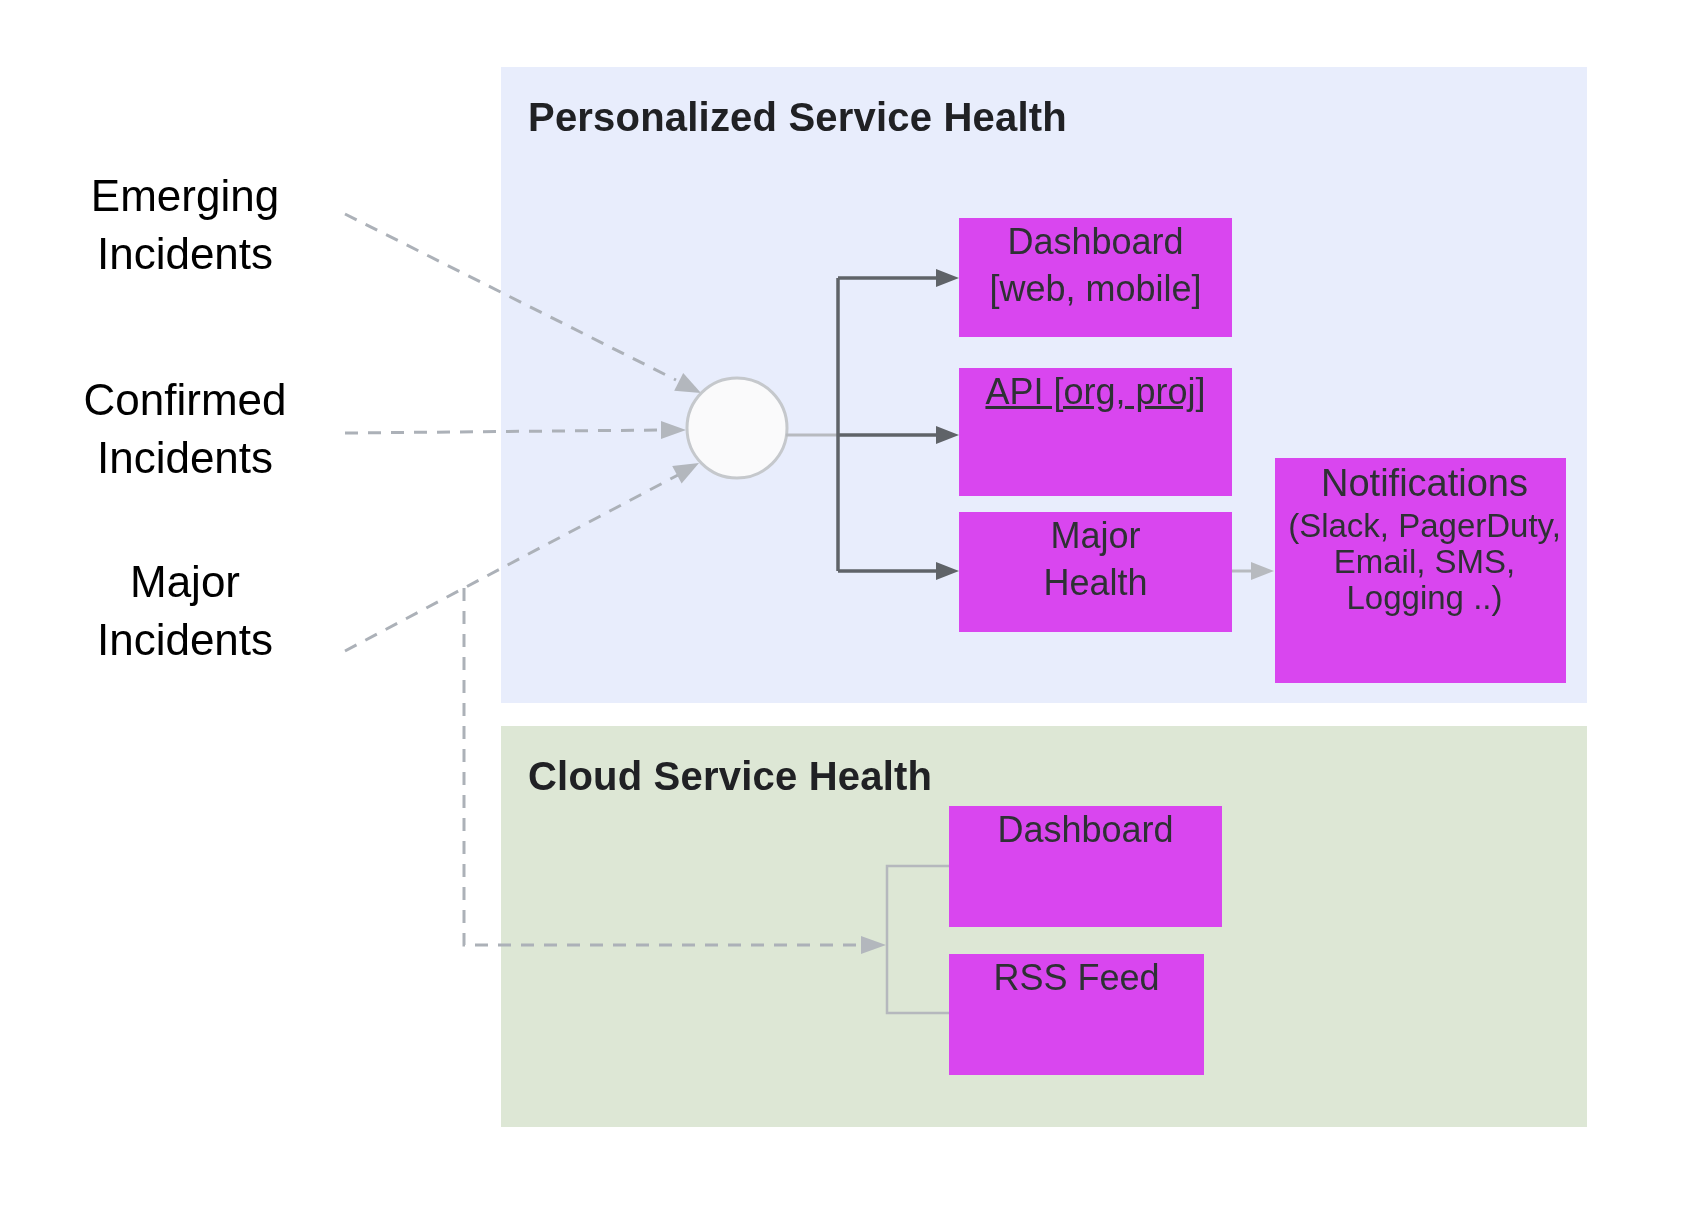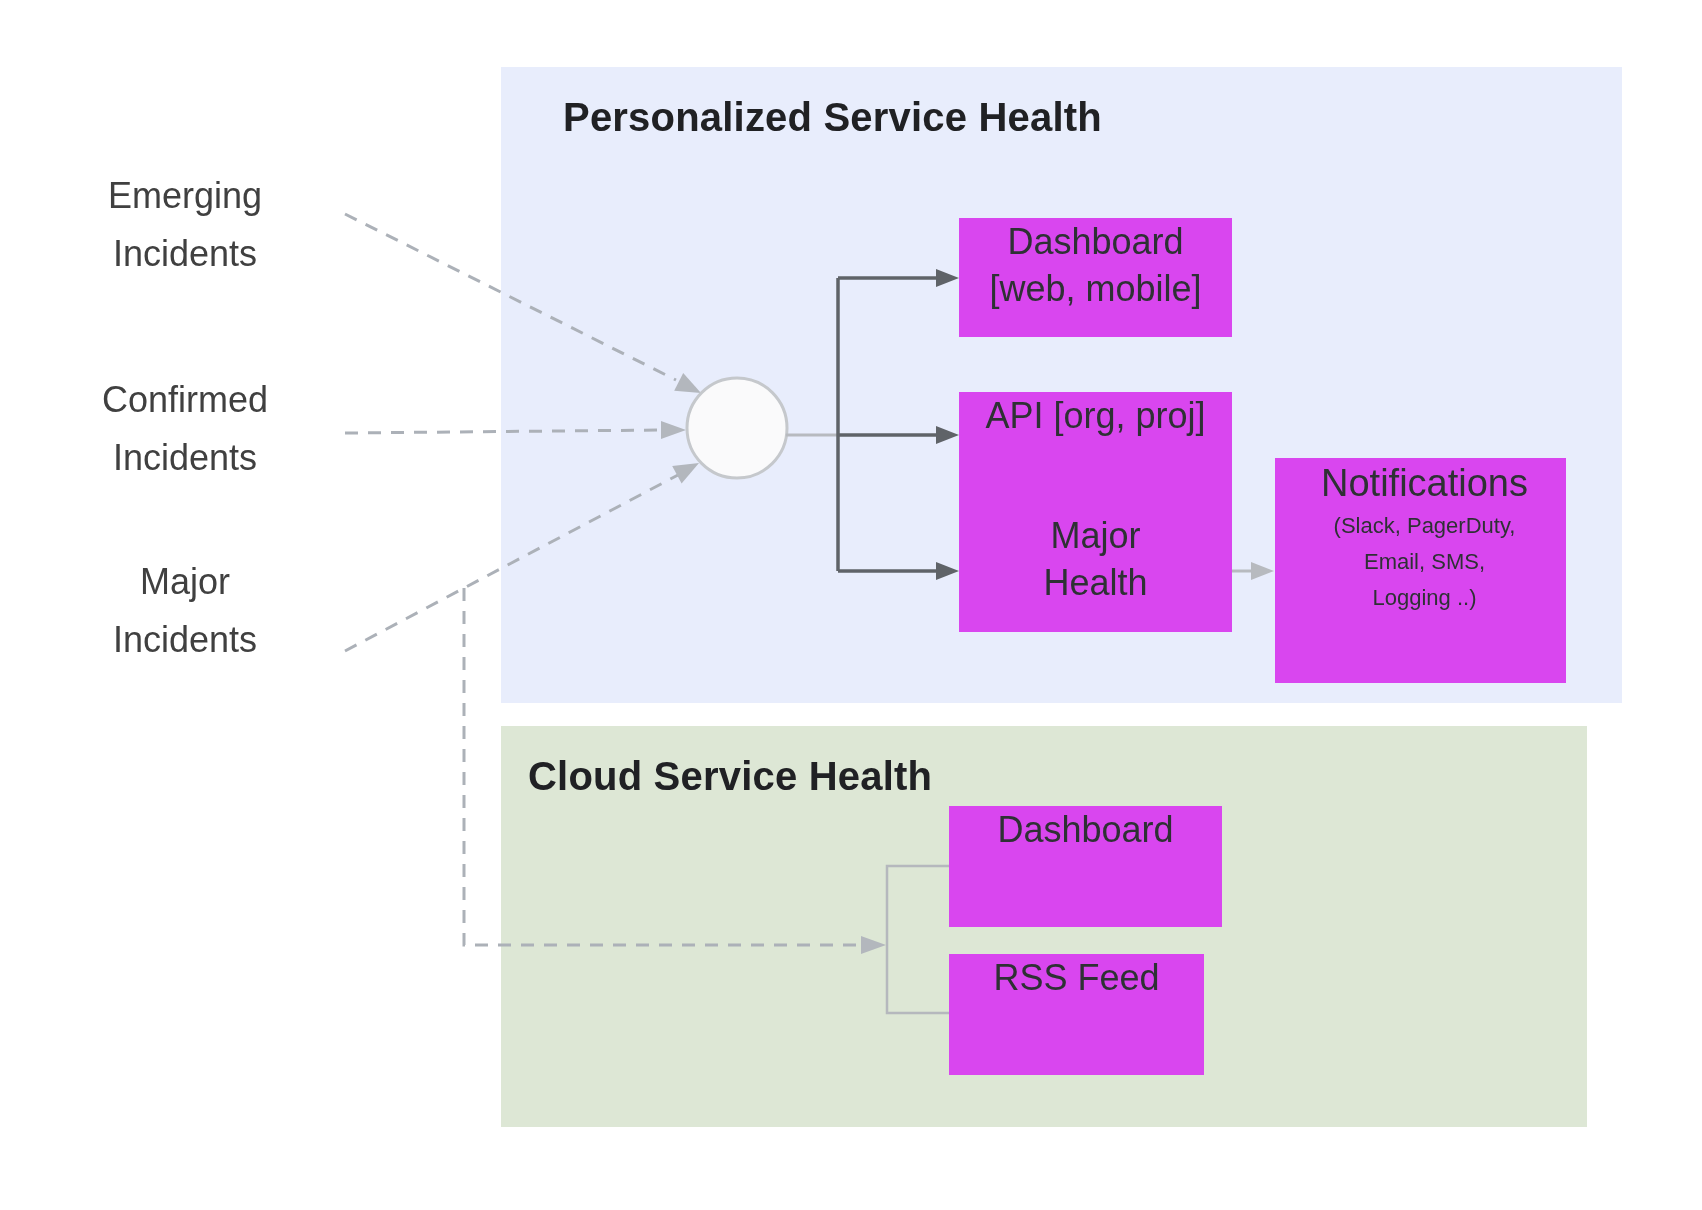--- a/index.html
+++ b/index.html
@@ -1,42 +1,42 @@
 <!DOCTYPE html>
 <html><head>
 <meta charset="utf-8">
 <style>
   html,body{margin:0;padding:0;background:#ffffff;}
   .stage{
     position:relative;width:1702px;height:1210px;background:#ffffff;overflow:hidden;
     font-family:"Liberation Sans","DejaVu Sans",sans-serif;
   }
   .panel{position:absolute;z-index:1;}
-  .panel-blue{left:501px;top:67px;width:1086px;height:636px;background:#E8EDFC;padding-left:35px;}
+  .panel-blue{left:501px;top:67px;width:1086px;height:636px;background:#E8EDFC;}
   .panel-green{left:501px;top:726px;width:1086px;height:401px;background:#DDE7D5;}
   .panel-title{
     padding:28px 0 0 27px;font-size:40px;font-weight:bold;color:#202124;letter-spacing:0.2px;
   }
   .overlay{position:absolute;left:0;top:0;z-index:2;}
   .node{
     position:absolute;z-index:3;background:#d946ef;color:#2E3134;
     display:flex;flex-direction:column;align-items:center;justify-content:flex-start;
     text-align:center;font-size:36px;line-height:47px;
   }
   .n-dash{left:959px;top:218px;width:273px;height:119px;}
-  .n-api{left:959px;top:392px;width:273px;height:128px;}
+  .n-api{left:959px;top:368px;width:273px;height:128px;text-decoration:underline;}
   .n-log{left:959px;top:512px;width:273px;height:120px;}
   .n-notif{left:1275px;top:458px;width:283px;height:225px;padding-left:8px;}
   .n-notif .notif-title{font-size:38px;line-height:50px;}
-  .n-notif .notif-detail{font-size:22px;line-height:36px;}
+  .n-notif .notif-detail{font-size:33px;line-height:36px;}
   .g-dash{left:949px;top:806px;width:273px;height:121px;}
   .g-rss{left:949px;top:954px;width:255px;height:121px;}
   .src-label{
     position:absolute;z-index:3;left:50px;width:270px;text-align:center;
-    font-size:36px;line-height:58px;color:#404040;
+    font-size:44px;line-height:58px;color:#000000;
   }
   .src-emerging{top:167px;}
   .src-confirmed{top:371px;}
   .src-major{top:553px;}
 </style>
 </head>
 <body>
 
 <div class="stage">
 

